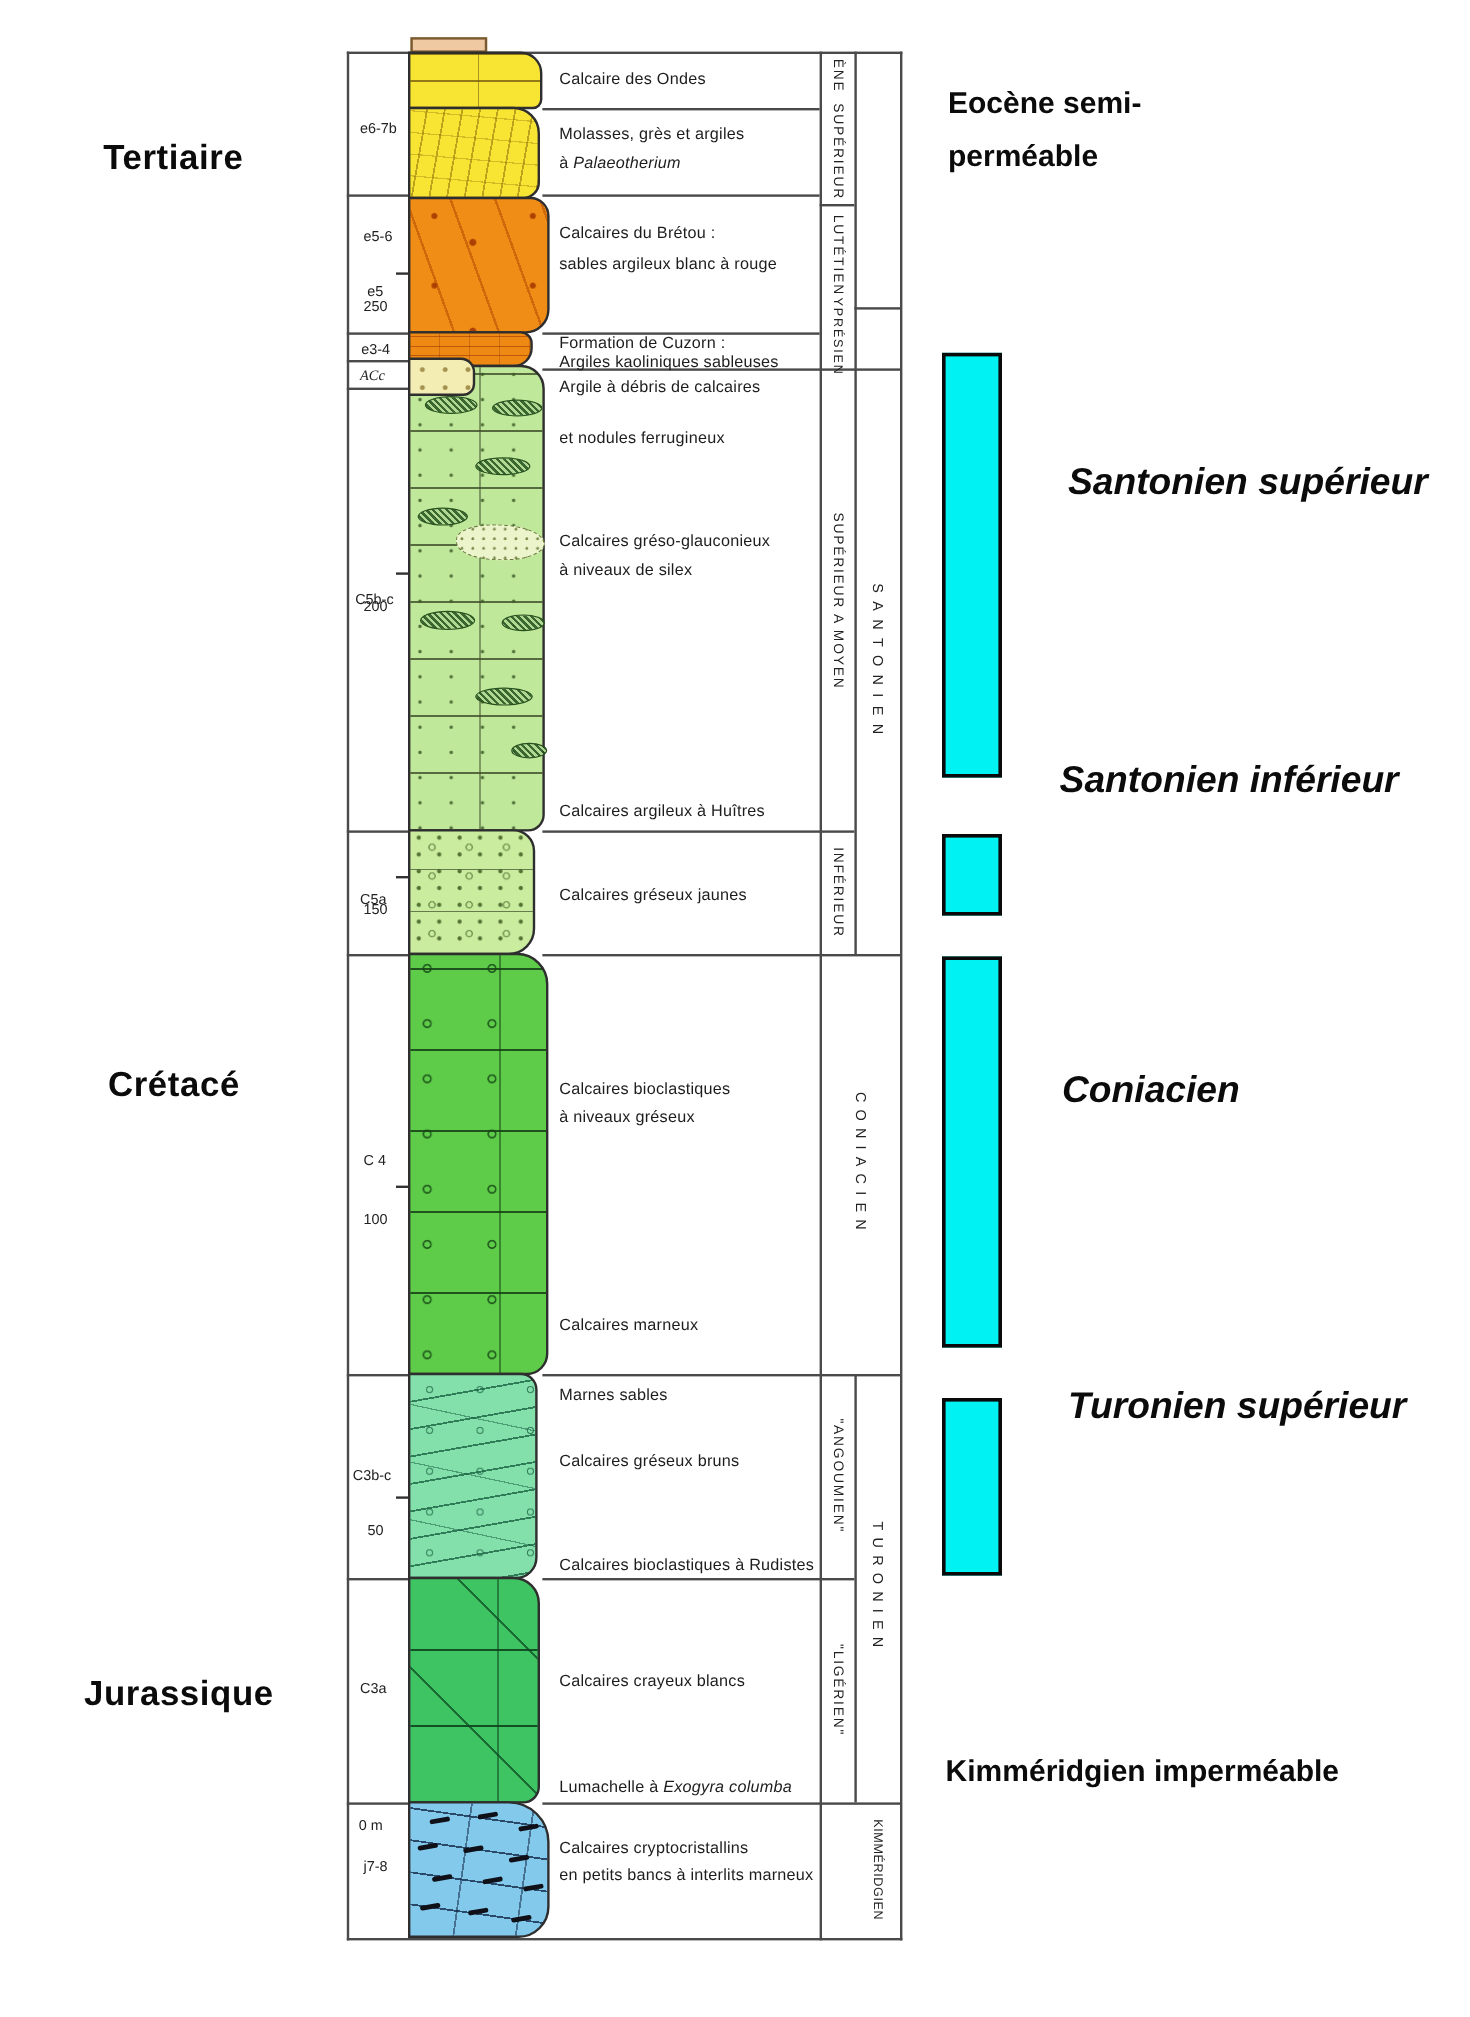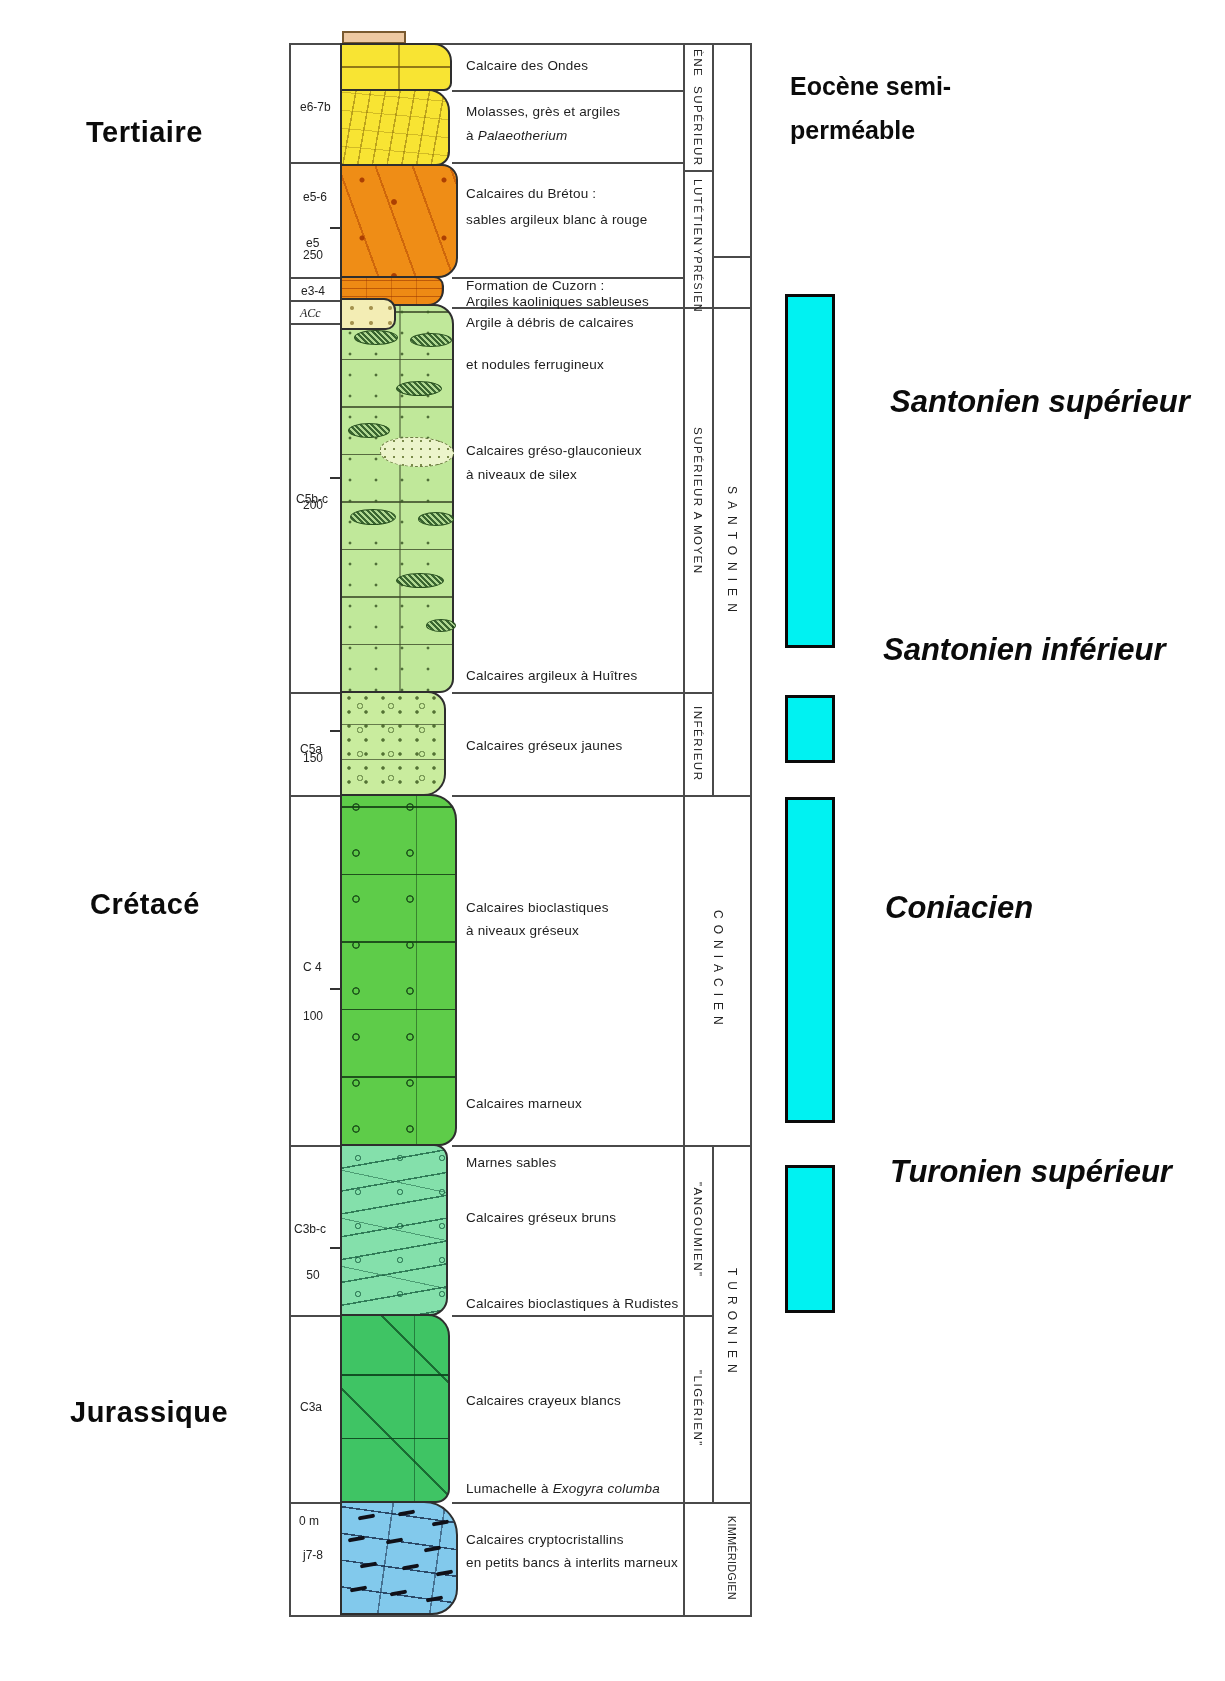--- a/index.html
+++ b/index.html
@@ -220,14 +220,15 @@
   <div class="cyan-bar" style="top:294px;height:354px;"></div>
   <div class="cyan-bar" style="top:695px;height:68px;"></div>
   <div class="cyan-bar" style="top:797px;height:326px;"></div>
   <div class="cyan-bar" style="top:1165px;height:148px;"></div>
 
   <div class="aq-label" style="left:855px;top:384px;">Santonien supérieur</div>
   <div class="aq-label" style="left:848px;top:632px;">Santonien inférieur</div>
   <div class="aq-label" style="left:850px;top:890px;">Coniacien</div>
   <div class="aq-label" style="left:855px;top:1154px;">Turonien supérieur</div>
 
+  <div class="note" style="left:788px;top:1454px;font-size:25px;">Kimméridgien imperméable</div>
 
 </div>
 
 </body></html>

